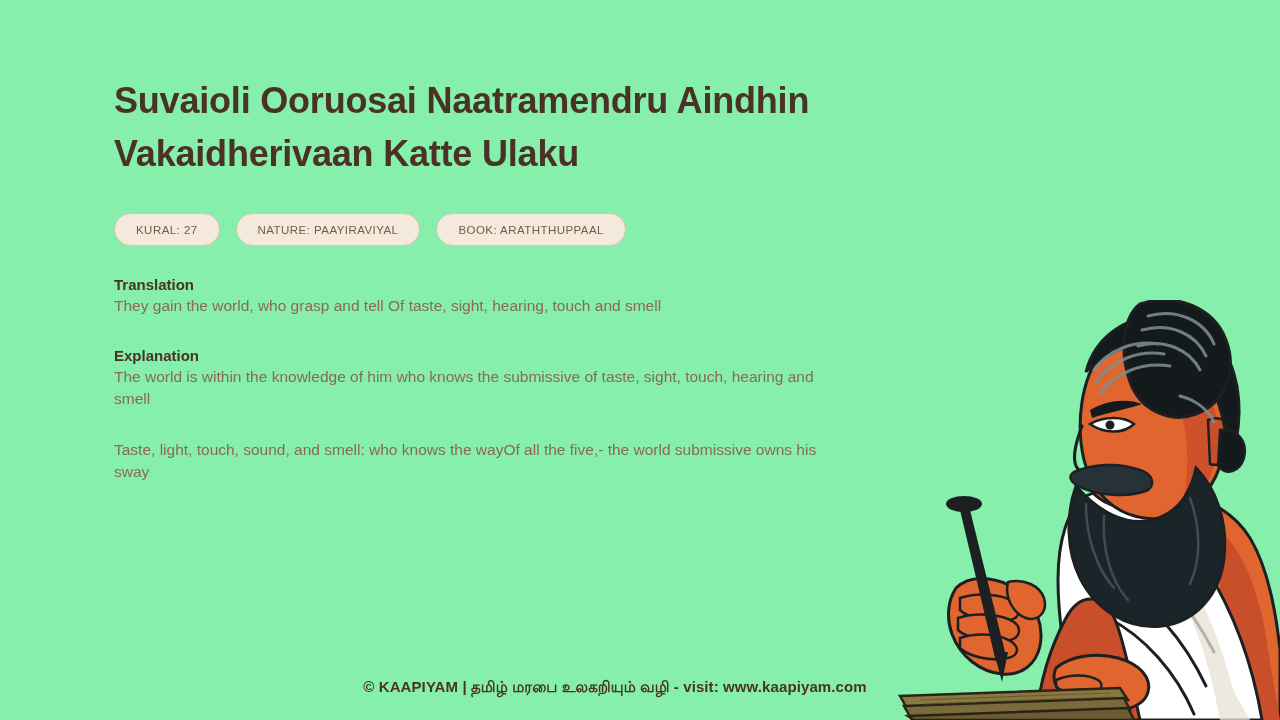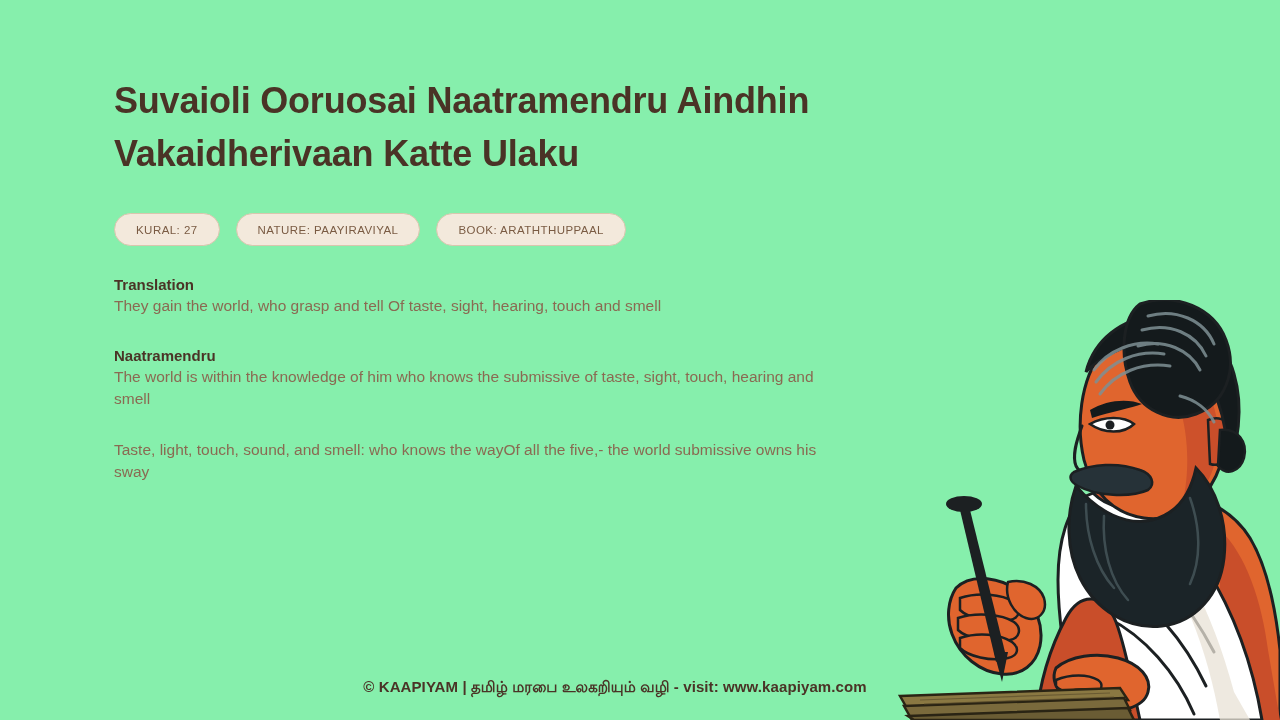--- a/index.html
+++ b/index.html
@@ -242,21 +242,21 @@
       <span class="badge">NATURE: PAAYIRAVIYAL</span>
       <span class="badge">BOOK: ARATHTHUPPAAL</span>
     </div>
 
     <div class="section">
       <div class="section-heading">Translation</div>
       <div class="section-body">They gain the world, who grasp and tell Of taste, sight, hearing, touch and smell</div>
     </div>
 
     <div class="section">
-      <div class="section-heading">Naatramendru</div>
+      <div class="section-heading">Explanation</div>
       <div class="section-body">The world is within the knowledge of him who knows the submissive of taste, sight, touch, hearing and smell</div>
     </div>
 
     <div class="section">
       <div class="section-body">Taste, light, touch, sound, and smell: who knows the wayOf all the five,- the world submissive owns his sway</div>
     </div>
 
   </div>
 
   <div class="footer">© KAAPIYAM | தமிழ் மரபை உலகறியும் வழி - visit: www.kaapiyam.com</div>

